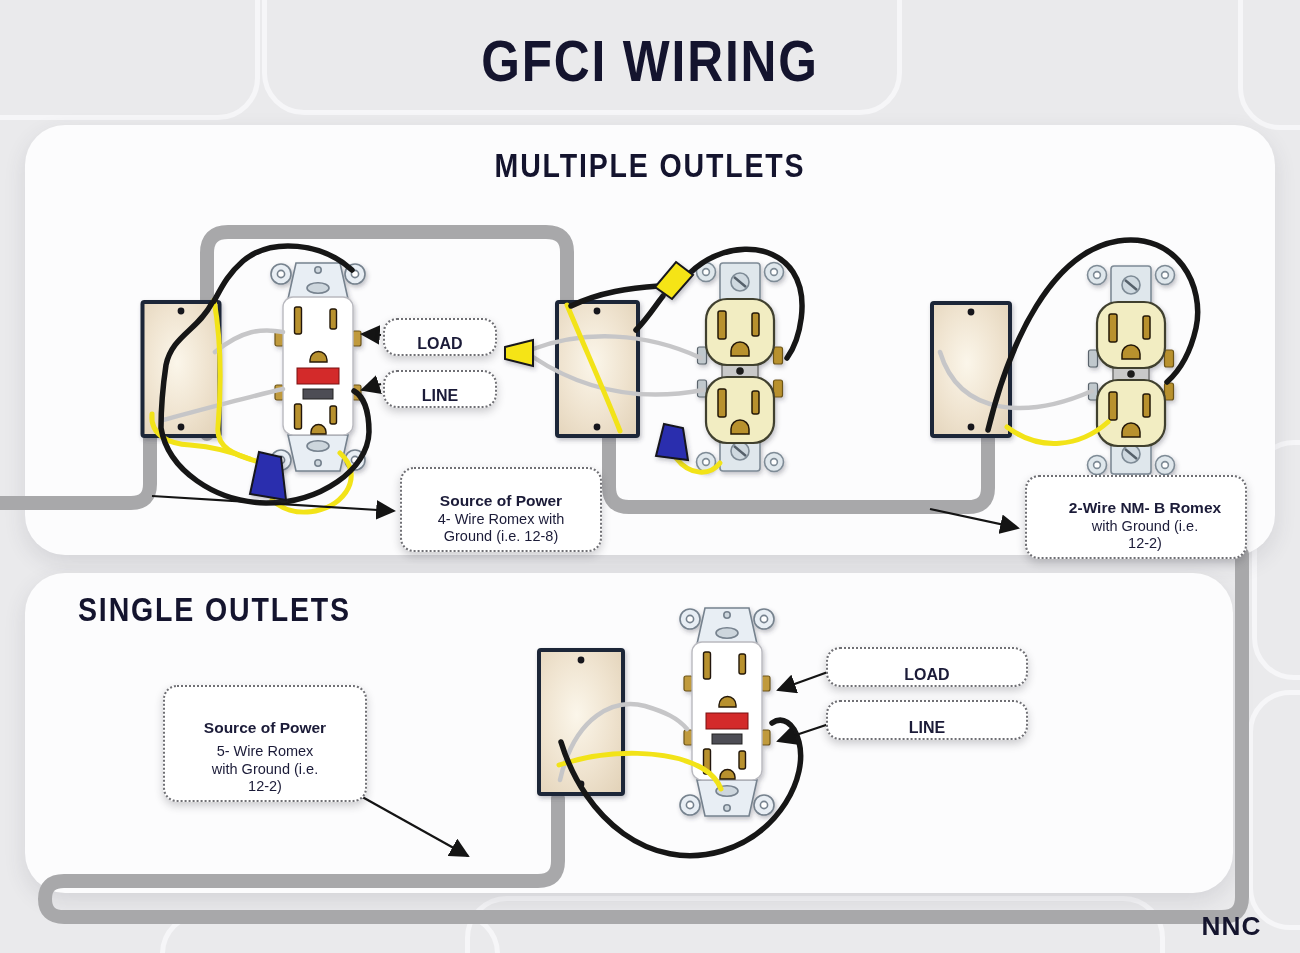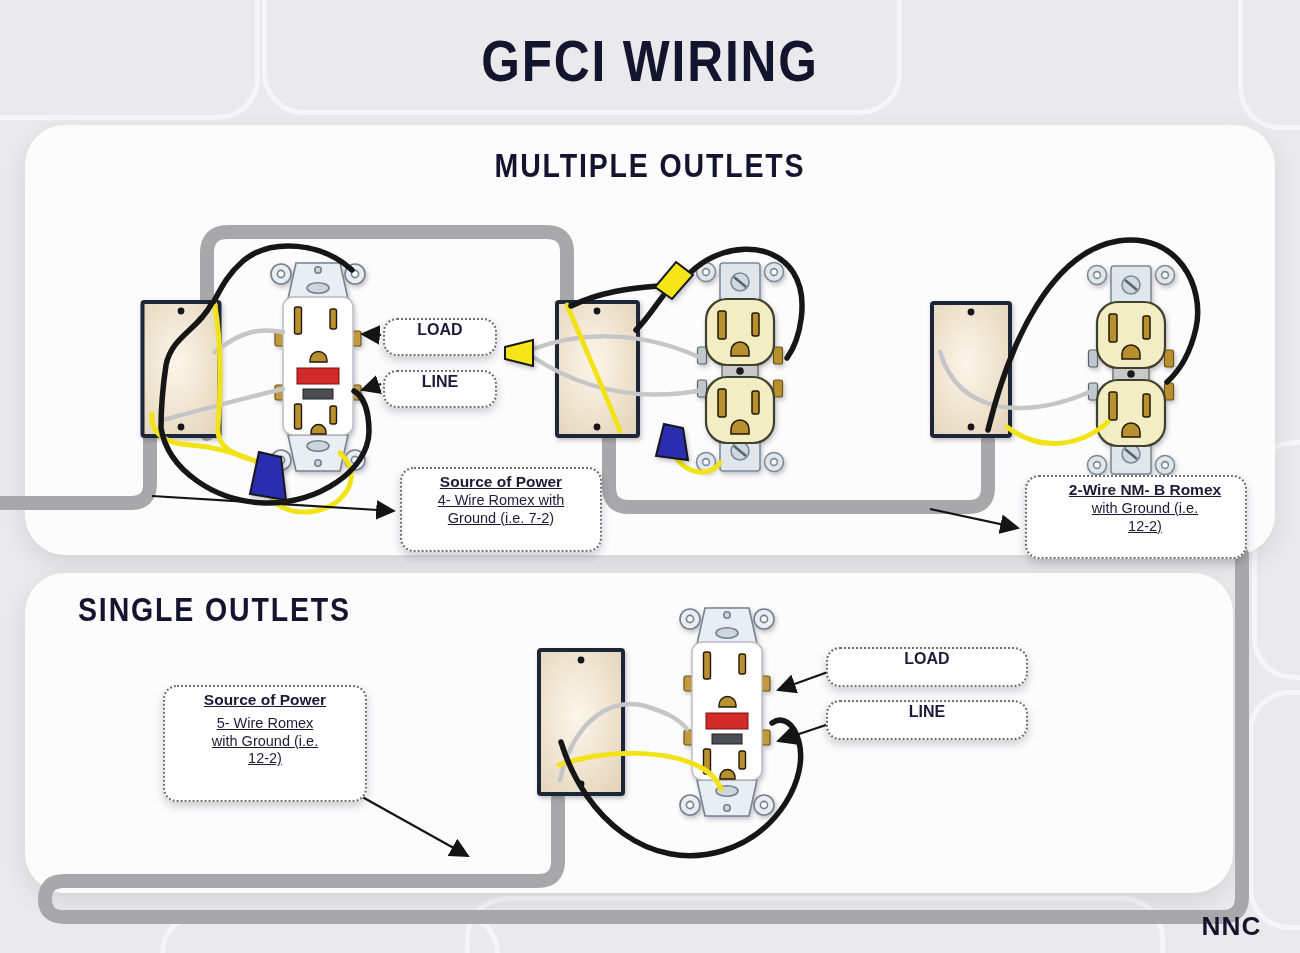--- a/index.html
+++ b/index.html
@@ -24,26 +24,26 @@
   #page-title{
     position:absolute;top:30px;left:0;width:100%;text-align:center;
     font-size:54px;
   }
   .section-heading{position:absolute;font-size:31px;}
   #heading-multiple{top:148px;left:0;width:1300px;text-align:center;}
   #heading-single{top:592px;left:78px;transform-origin:left center;}
 
   .tag{
     position:absolute;background:#ffffff;border:2px dotted #6f6f74;border-radius:14px;
-    display:flex;align-items:center;justify-content:flex-start;flex-direction:column;
+    display:flex;align-items:center;justify-content:flex-end;flex-direction:column;
     color:#1b1b38;box-shadow:0 4px 9px rgba(40,40,50,.22);
     text-align:center;line-height:1.22;
   }
   .tag .t{font-weight:bold;font-size:16px;}
-  .tag.small-note{font-size:14.5px;padding:4px 6px;text-decoration:underline;}
+  .tag.small-note{font-size:14.5px;padding:4px 6px;}
   .tag.small-note .t{font-size:15.5px;}
 
   #brand-logo{
     position:absolute;right:40px;bottom:12px;
     font-size:25px;font-weight:900;color:#15152e;letter-spacing:1px;
     transform:scale(1.05,1.0);
   }
   svg{position:absolute;top:0;left:0;}
 </style>
 </head>
@@ -260,21 +260,21 @@
 
 <div class="tag" style="left:383px;top:318px;width:110px;height:34px;">
   <span class="t">LOAD</span>
 </div>
 <div class="tag" style="left:383px;top:370px;width:110px;height:34px;">
   <span class="t">LINE</span>
 </div>
 <div class="tag small-note" style="left:400px;top:467px;width:186px;height:73px;">
   <span class="t">Source of Power</span>
   <span>4- Wire Romex with</span>
-  <span>Ground (i.e. 7-2)</span>
+  <span>Ground (i.e. 12-8)</span>
 </div>
 <div class="tag small-note" style="left:1025px;top:475px;width:188px;height:72px;padding-left:24px;">
   <span class="t">2-Wire NM- B Romex</span>
   <span>with Ground (i.e.</span>
   <span>12-2)</span>
 </div>
 
 <div class="tag small-note" style="left:163px;top:685px;width:188px;height:105px;">
   <span class="t">Source of Power</span>
   <span style="height:5px"></span>

